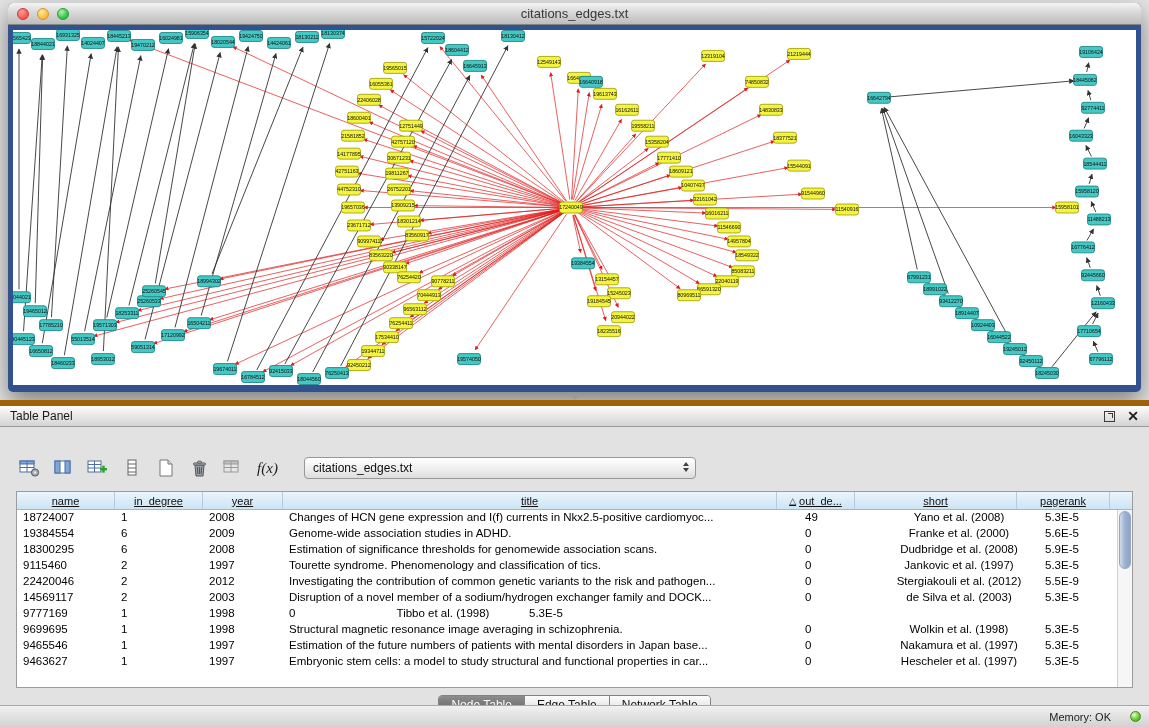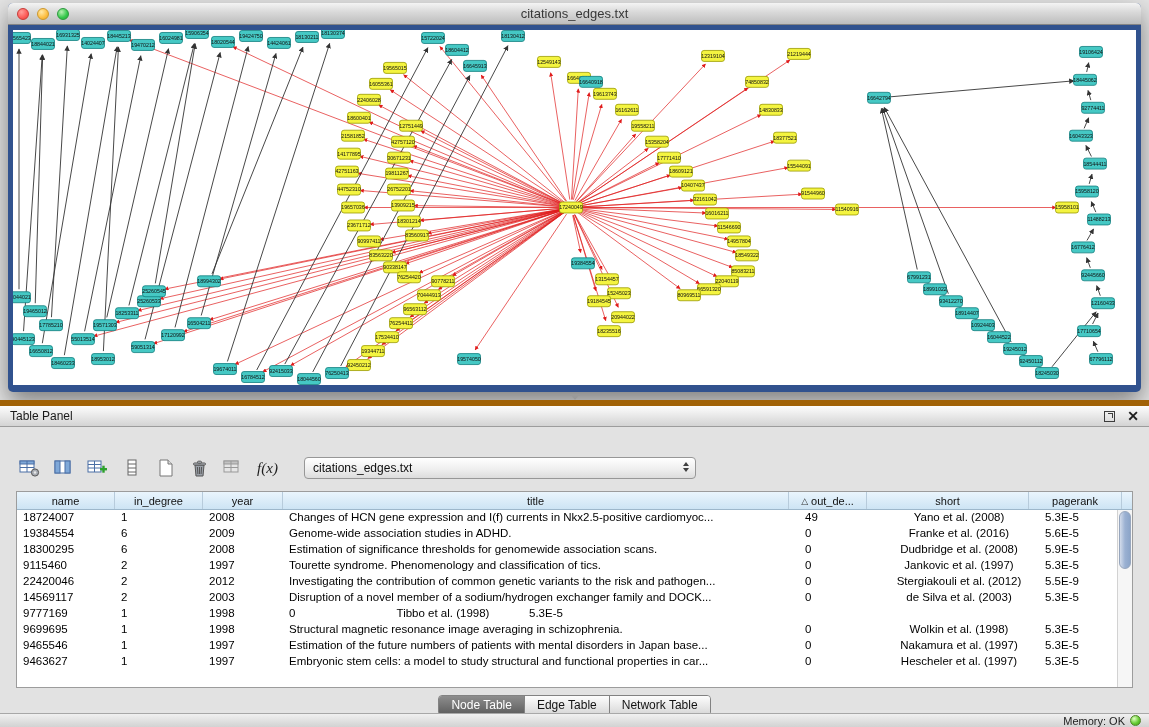--- a/index.html
+++ b/index.html
@@ -76,24 +76,24 @@
   .dd-arrows{ position:absolute; right:6px; top:4px; display:flex; flex-direction:column; gap:2px; }
   .dd-arrows i{ display:block; width:0; height:0; border-left:3.5px solid transparent; border-right:3.5px solid transparent; }
   .dd-up{ border-bottom:4px solid #3f3f3f; }
   .dd-down{ border-top:4px solid #3f3f3f; }
 
   .table-wrap{
     margin:8px 16px 0 16px; background:#fff; border:1px solid #9c9c9c;
     height:197px; position:relative; display:flex; flex-direction:column; overflow:hidden;
   }
   .thead{
-    display:flex; flex:0 0 18px; height:18px; padding-right:10px;
+    display:flex; flex:0 0 18px; height:18px; padding-right:22px;
     background:linear-gradient(#eaf5fd,#cde4f4);
     border-bottom:1px solid #9db7cb;
-    font-size:11px; color:#101010;
+    font-size:11px; color:#101010;text-decoration:underline;
   }
   .th{
     border-right:1px solid #b7cbdb; display:flex; align-items:center; justify-content:center;
     gap:3px; overflow:hidden; white-space:nowrap;
   }
   .sort-glyph{ font-size:9px; color:#333; }
   .tbody{ flex:1; }
   .tr{ display:flex; height:16px; font-size:11.5px; color:#000; }
   .td{ padding:1px 4px 0 6px; overflow:hidden; white-space:nowrap; }
   .td.center{ text-align:center; }
@@ -113,25 +113,25 @@
   .tab{
     padding:2px 12px 3px 12px; font-size:12px;
     background:linear-gradient(#fdfdfd,#d6d6d6); color:#141414;
     border-right:1px solid #828282;
   }
   .tab:last-child{ border-right:none; }
   .tab.selected{ background:linear-gradient(#8d8d8d,#5c5c5c); color:#ffffff; }
 
   
   .status-bar{
-    position:absolute; left:0; bottom:0; width:1149px; height:14px;
+    position:absolute; left:0; bottom:0; width:1149px; height:22px;
     background:linear-gradient(#f1f1f1,#d2d2d2);
     border-top:1px solid #a8a8a8;
     display:flex; align-items:center; justify-content:flex-end;
-    padding:0 8px; gap:5px; font-size:11px; color:#222;
+    padding:0 8px; gap:19px; font-size:11px; color:#222;
   }
   .mem-dot{
     width:11px; height:11px; border-radius:50%;
     background:radial-gradient(circle at 35% 30%,#e3ffc4,#67cd34 55%,#3c9a11);
     border:1px solid #4f8527;
   }
 </style>
 </head>
 <body>
 
@@ -904,21 +904,21 @@
           <div class="td" style="width: 78px; flex: 0 0 78px;">49</div>
           <div class="td center" style="width: 162px; flex: 0 0 162px;">Yano et al. (2008)</div>
           <div class="td" style="width: 93px; flex: 0 0 93px;">5.3E-5</div>
         </div>
         <div class="tr">
           <div class="td" style="width: 98px; flex: 0 0 98px;">19384554</div>
           <div class="td" style="width: 88px; flex: 0 0 88px;">6</div>
           <div class="td" style="width: 80px; flex: 0 0 80px;">2009</div>
           <div class="td" style="flex: 1 1 0%;">Genome-wide association studies in ADHD.</div>
           <div class="td" style="width: 78px; flex: 0 0 78px;">0</div>
-          <div class="td center" style="width: 162px; flex: 0 0 162px;">Franke et al. (2016)</div>
+          <div class="td center" style="width: 162px; flex: 0 0 162px;">Franke et al. (2000)</div>
           <div class="td" style="width: 93px; flex: 0 0 93px;">5.6E-5</div>
         </div>
         <div class="tr">
           <div class="td" style="width: 98px; flex: 0 0 98px;">18300295</div>
           <div class="td" style="width: 88px; flex: 0 0 88px;">6</div>
           <div class="td" style="width: 80px; flex: 0 0 80px;">2008</div>
           <div class="td" style="flex: 1 1 0%;">Estimation of significance thresholds for genomewide association scans.</div>
           <div class="td" style="width: 78px; flex: 0 0 78px;">0</div>
           <div class="td center" style="width: 162px; flex: 0 0 162px;">Dudbridge et al. (2008)</div>
           <div class="td" style="width: 93px; flex: 0 0 93px;">5.9E-5</div>

